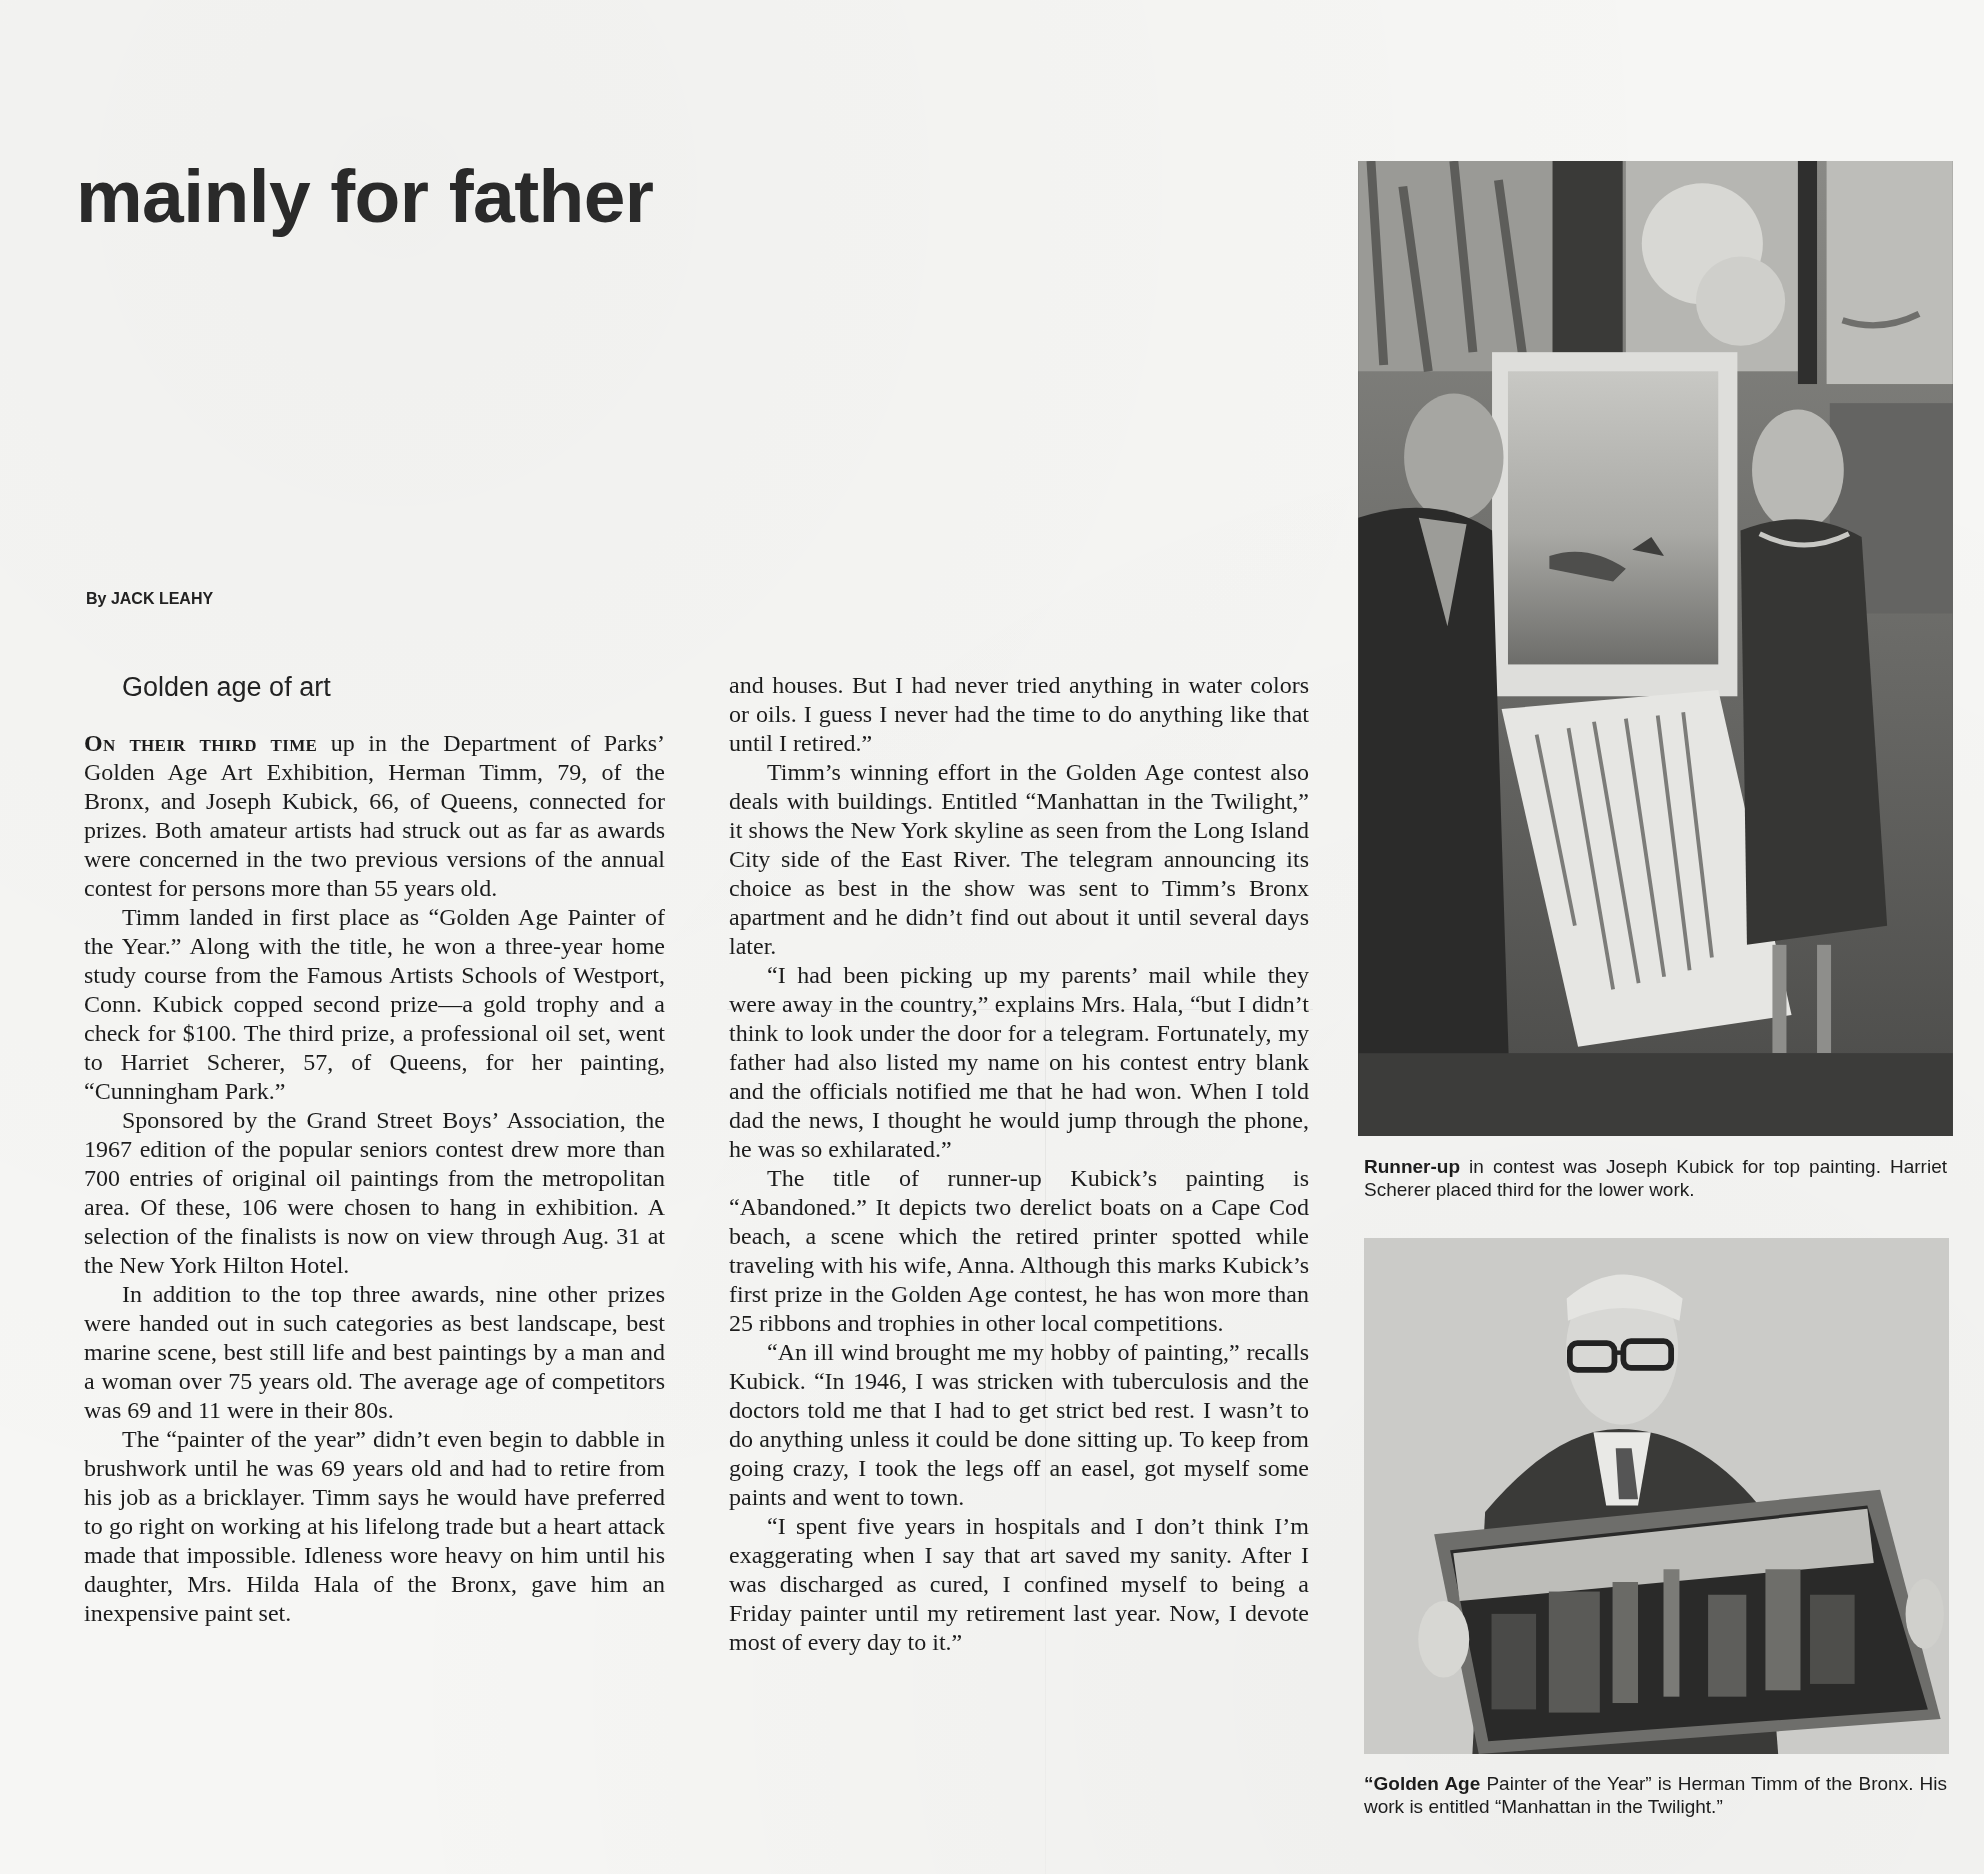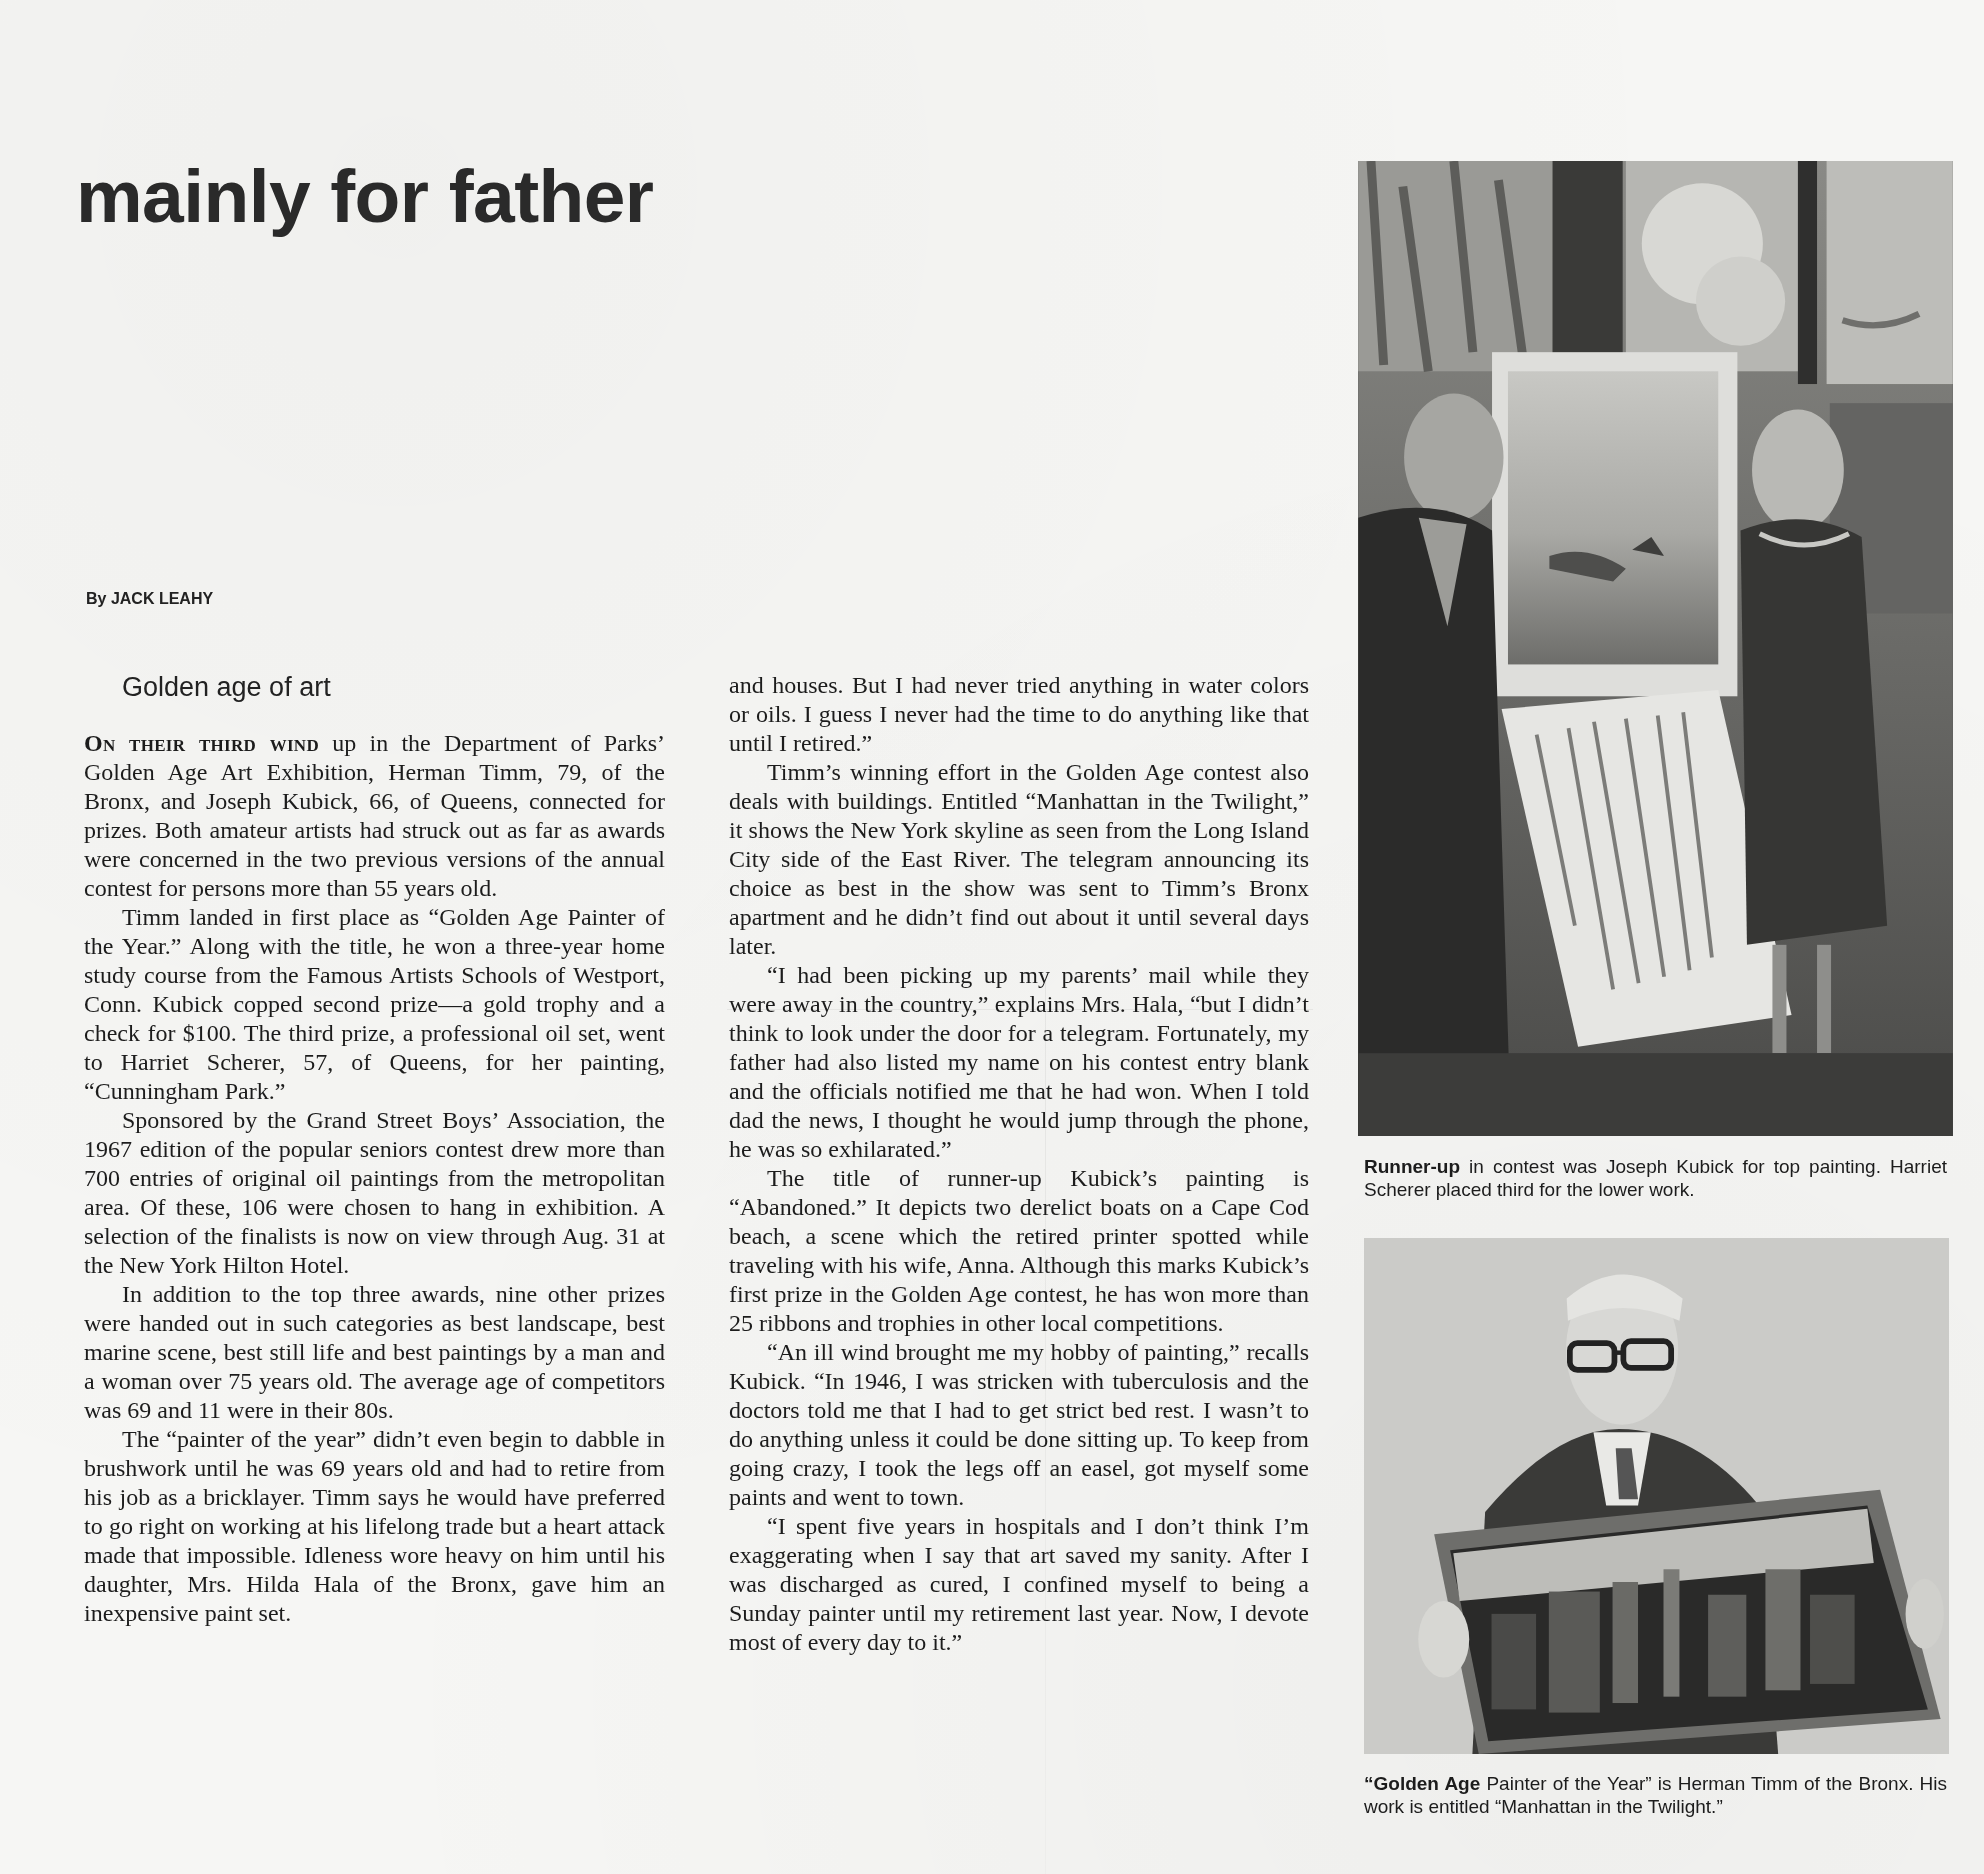--- a/index.html
+++ b/index.html
@@ -76,34 +76,34 @@
 
 <div class="page">
   <div class="fold-line"></div>
   <div class="fold-h"></div>
 
   <h1 class="headline">mainly for father</h1>
   <div class="byline">By JACK LEAHY</div>
   <div class="subhead">Golden age of art</div>
 
   <div class="column" id="col1">
-    <p class="first"><span class="smallcaps">On their third wind</span><span> up in the Department of Parks’ Golden Age Art Exhibition, Herman Timm, 79, of the Bronx, and Joseph Kubick, 66, of Queens, connected for prizes. Both amateur artists had struck out as far as awards were concerned in the two previous versions of the annual contest for persons more than 55 years old.</span></p>
+    <p class="first"><span class="smallcaps">On their third time</span><span> up in the Department of Parks’ Golden Age Art Exhibition, Herman Timm, 79, of the Bronx, and Joseph Kubick, 66, of Queens, connected for prizes. Both amateur artists had struck out as far as awards were concerned in the two previous versions of the annual contest for persons more than 55 years old.</span></p>
     <p>Timm landed in first place as “Golden Age Painter of the Year.” Along with the title, he won a three-year home study course from the Famous Artists Schools of Westport, Conn. Kubick copped second prize—a gold trophy and a check for $100. The third prize, a professional oil set, went to Harriet Scherer, 57, of Queens, for her painting, “Cunningham Park.”</p>
     <p>Sponsored by the Grand Street Boys’ Association, the 1967 edition of the popular seniors contest drew more than 700 entries of original oil paintings from the metropolitan area. Of these, 106 were chosen to hang in exhibition. A selection of the finalists is now on view through Aug. 31 at the New York Hilton Hotel.</p>
     <p>In addition to the top three awards, nine other prizes were handed out in such categories as best landscape, best marine scene, best still life and best paintings by a man and a woman over 75 years old. The average age of competitors was 69 and 11 were in their 80s.</p>
     <p>The “painter of the year” didn’t even begin to dabble in brushwork until he was 69 years old and had to retire from his job as a bricklayer. Timm says he would have preferred to go right on working at his lifelong trade but a heart attack made that impossible. Idleness wore heavy on him until his daughter, Mrs. Hilda Hala of the Bronx, gave him an inexpensive paint set.</p>
   </div>
 
   <div class="column" id="col2">
     <p class="cont">and houses. But I had never tried anything in water colors or oils. I guess I never had the time to do anything like that until I retired.”</p>
     <p>Timm’s winning effort in the Golden Age contest also deals with buildings. Entitled “Manhattan in the Twilight,” it shows the New York skyline as seen from the Long Island City side of the East River. The telegram announcing its choice as best in the show was sent to Timm’s Bronx apartment and he didn’t find out about it until several days later.</p>
     <p>“I had been picking up my parents’ mail while they were away in the country,” explains Mrs. Hala, “but I didn’t think to look under the door for a telegram. Fortunately, my father had also listed my name on his contest entry blank and the officials notified me that he had won. When I told dad the news, I thought he would jump through the phone, he was so exhilarated.”</p>
     <p>The title of runner-up Kubick’s painting is “Abandoned.” It depicts two derelict boats on a Cape Cod beach, a scene which the retired printer spotted while traveling with his wife, Anna. Although this marks Kubick’s first prize in the Golden Age contest, he has won more than 25 ribbons and trophies in other local competitions.</p>
     <p>“An ill wind brought me my hobby of painting,” recalls Kubick. “In 1946, I was stricken with tuberculosis and the doctors told me that I had to get strict bed rest. I wasn’t to do anything unless it could be done sitting up. To keep from going crazy, I took the legs off an easel, got myself some paints and went to town.</p>
-    <p>“I spent five years in hospitals and I don’t think I’m exaggerating when I say that art saved my sanity. After I was discharged as cured, I confined myself to being a Sunday painter until my retirement last year. Now, I devote most of every day to it.”</p>
+    <p>“I spent five years in hospitals and I don’t think I’m exaggerating when I say that art saved my sanity. After I was discharged as cured, I confined myself to being a Friday painter until my retirement last year. Now, I devote most of every day to it.”</p>
   </div>
 
   <div class="photo" id="photo1" title="Man and woman standing beside two paintings on an easel in a gallery">
     <svg width="595" height="975" viewBox="0 0 933 1530">
       <defs>
         <linearGradient id="wall" x1="0" y1="0" x2="0" y2="1">
           <stop offset="0" stop-color="#8a8a86"></stop>
           <stop offset="1" stop-color="#4a4a48"></stop>
         </linearGradient>
         <linearGradient id="sea" x1="0" y1="0" x2="0" y2="1">

